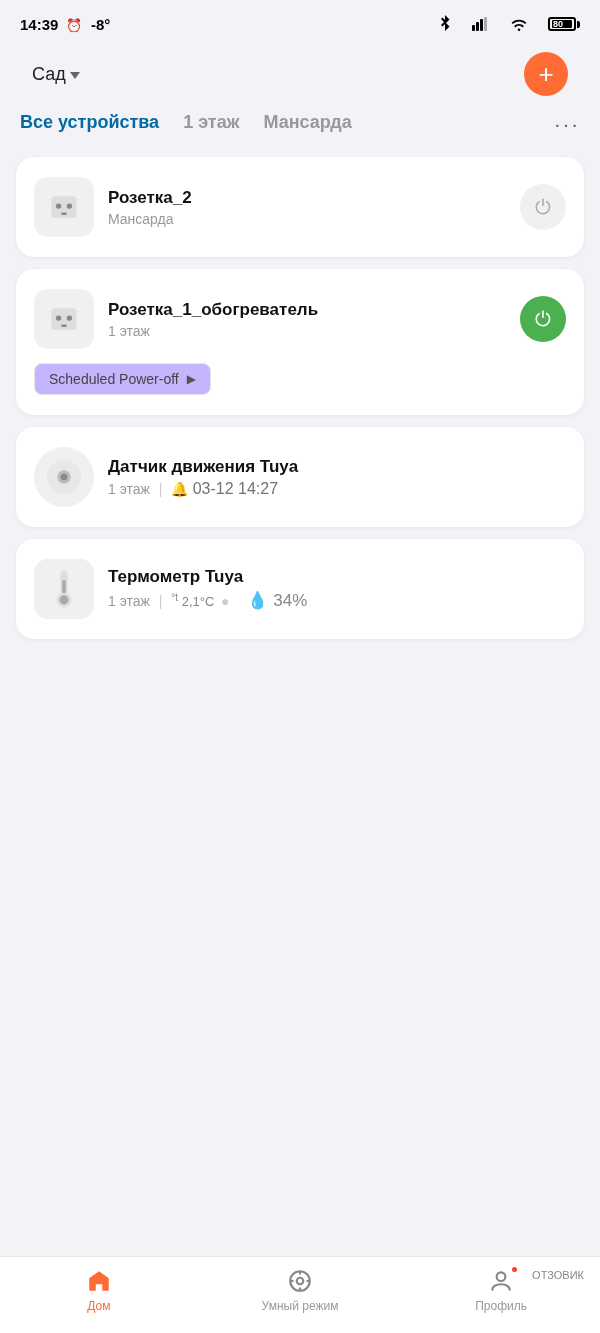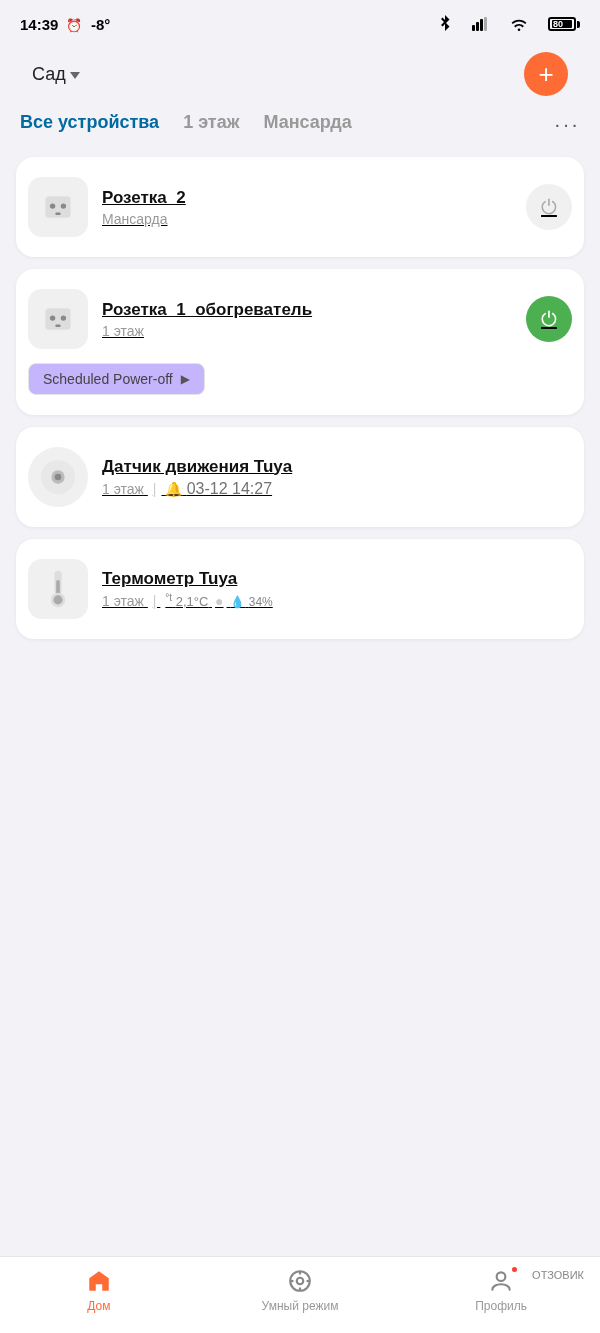--- a/index.html
+++ b/index.html
@@ -107,23 +107,22 @@
       padding: 8px 16px;
       display: flex;
       flex-direction: column;
       gap: 12px;
     }
 
     
     .device-card {
       background: #fff;
       border-radius: 18px;
-      padding: 20px 12px;
+      padding: 20px 18px;
       box-shadow: 0 1px 4px rgba(0,0,0,0.06);
-      text-decoration: underline;
     }
     .device-row {
       display: flex;
       align-items: center;
       gap: 14px;
     }
     .device-icon-wrap {
       width: 60px; height: 60px;
       background: #f0f0f0;
       border-radius: 14px;
@@ -410,21 +409,21 @@
       <div class="device-info">
         <div class="device-name">Термометр Tuya</div>
         <div class="device-location">
           <span>1 этаж</span>
           <span class="separator"> | </span>
           <span style="font-size:13px;color:#888;">
             <sup style="font-size:10px;">°t</sup>
             <span>2,1°C</span>
           </span>
           <span style="margin: 0 3px; color:#ccc;">●</span>
-          <span style="font-size:12px;color:#888;">
+          <span style="font-size:17px;color:#888;margin-left:11px;">
             <span style="color:#5b9bd5;">💧</span>
             <span>34%</span>
           </span>
         </div>
       </div>
     </div>
   </div>
 
 </div>
 

